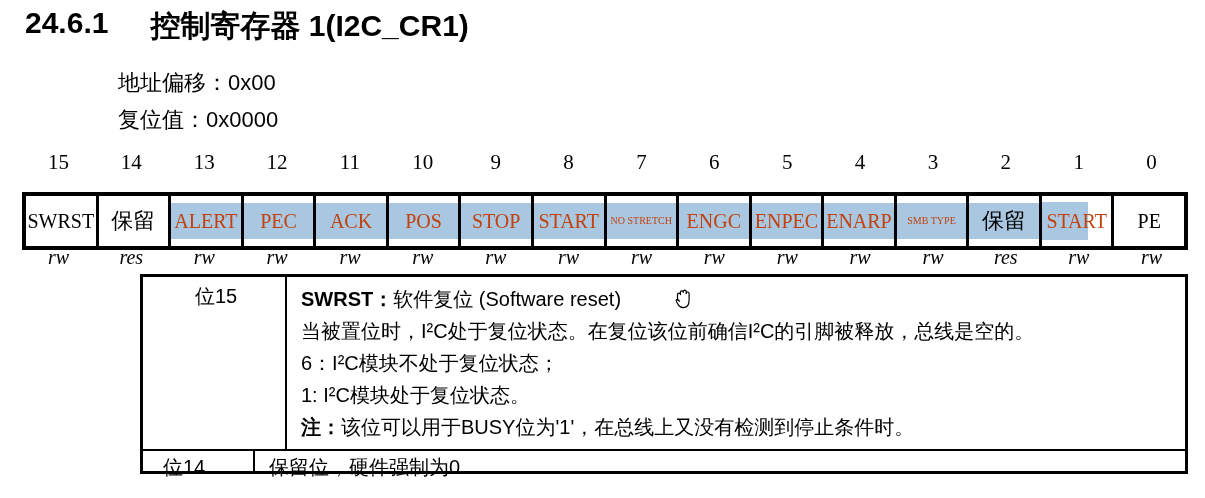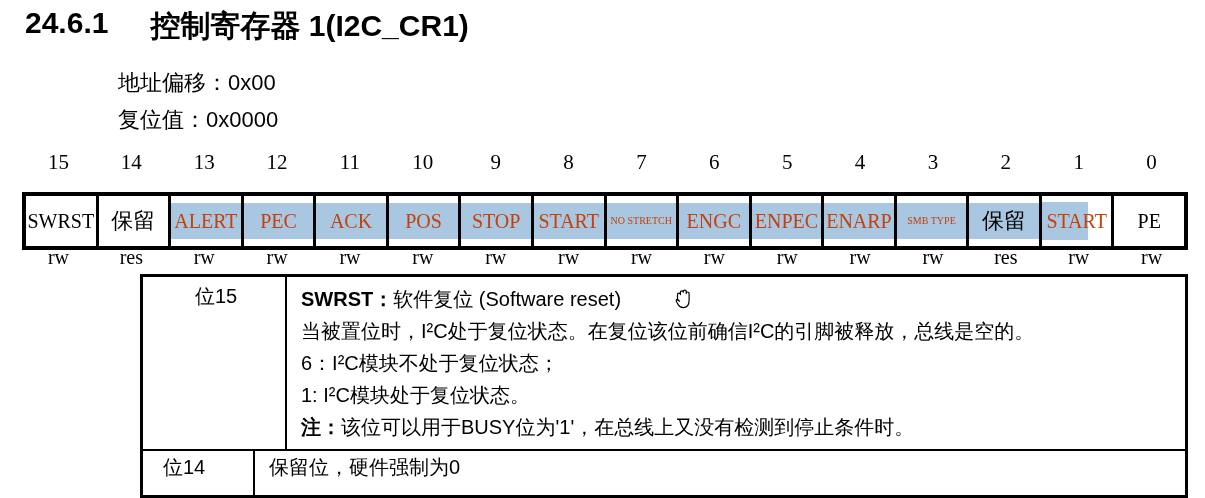--- a/index.html
+++ b/index.html
@@ -29,31 +29,31 @@
                font-size:20px; line-height:1.05; text-align:center; }
   .cell.two-line .lbl { font-size:10px; }
   .cell.cjk .lbl { font-size:22px; }
   .cell.hl::before { content:""; position:absolute; left:0; right:0; top:7px; bottom:7px;
                      background:var(--hl); }
   .cell.hl-partial::before { content:""; position:absolute; left:0; right:34%; top:6px; bottom:6px;
                              background:var(--hl); }
   .cell.hl .lbl, .cell.hl-partial .lbl { color:#c2410c; }
   .cell.hl.cjk .lbl { color:#000; }
 
-  .access { position:absolute; left:22px; top:246px; width:1166px; display:flex; }
+  .access { position:absolute; left:22px; top:246px; width:1166px; display:flex;font-style:italic; }
   .access > div { flex:1; text-align:center; font-family:"Liberation Serif", serif; font-size:20px; }
 
   .desc { position:absolute; left:140px; top:274px; width:1048px; border:3px solid #000;
           font-size:20px; }
   .desc .row { display:flex; }
   .desc .row.sep { border-bottom:2px solid #000;padding-left:32px; }
   .desc .c1 { width:112px; border-right:2px solid #000; padding:6px 0 0 20px; }
   .desc .c2 { flex:1; padding:6px 10px 6px 14px; }
   .desc .c2 .ln { line-height:32px; }
-  .desc .row2 { height:44px; }
+  .desc .row2 { height:20px; }
   .desc .row2 .c1, .desc .row2 .c2 { padding-top:3px; }
   .b { font-weight:bold; }
 
   .cursor-icon { position:absolute; left:672px; top:286px; z-index:5; }
 </style>
 </head>
 <body>
 
 <div id="app">
 

